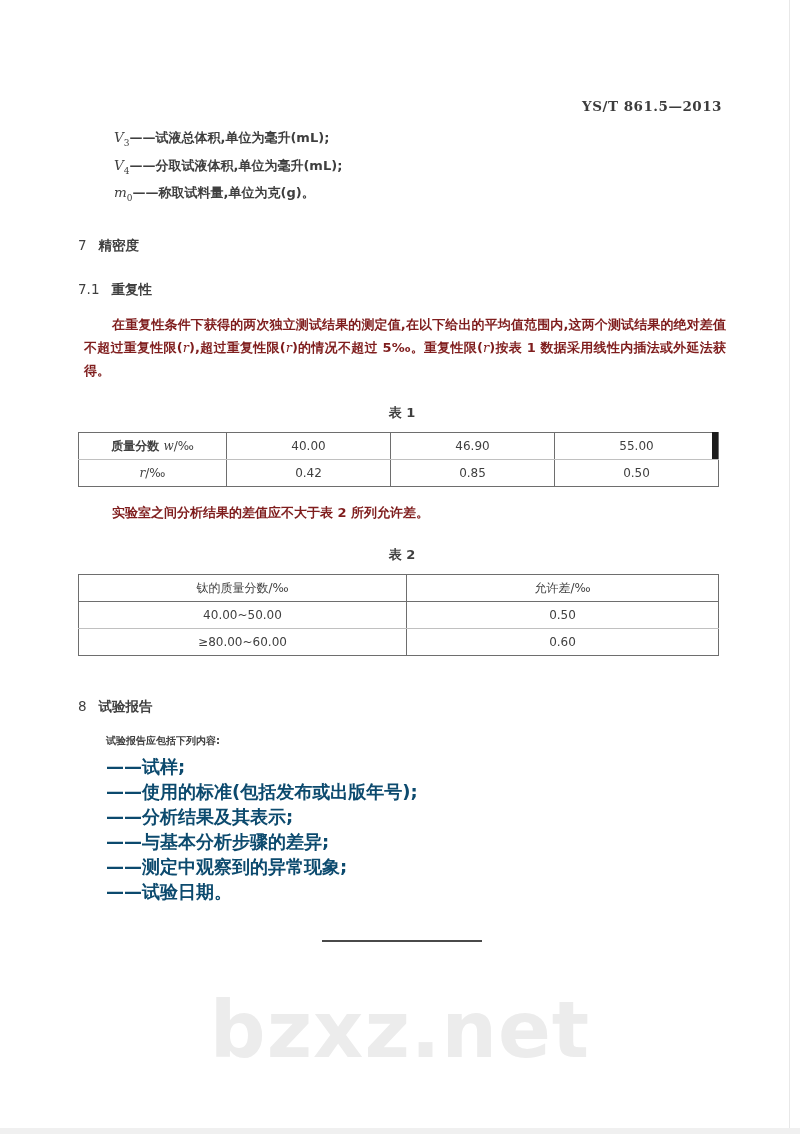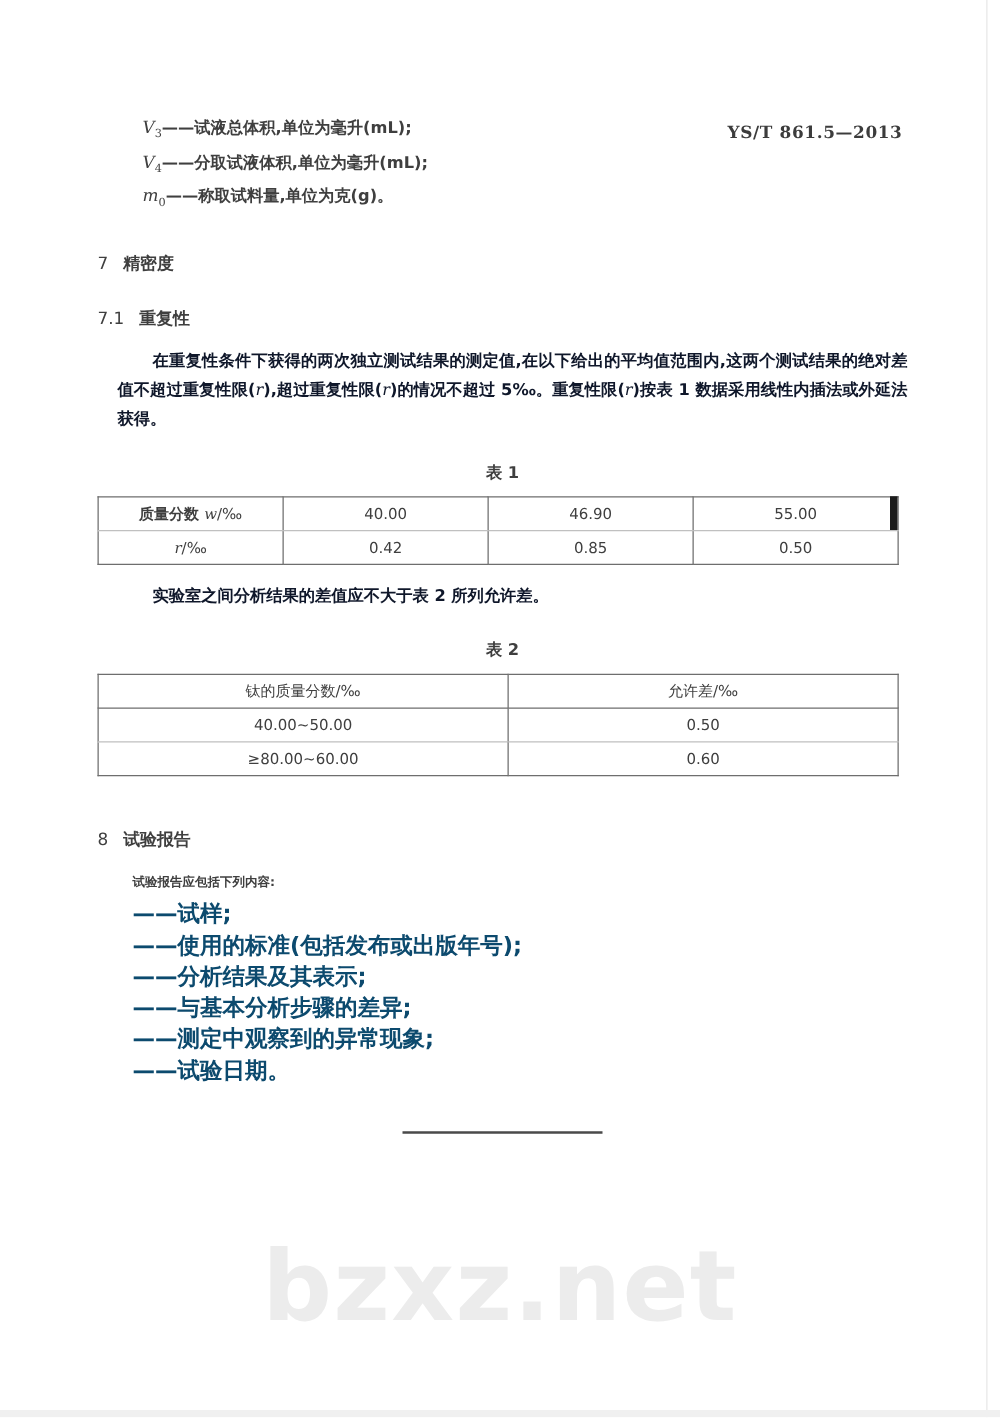--- a/index.html
+++ b/index.html
@@ -35,21 +35,21 @@
     right: 78px;
     font-family: "DejaVu Serif", serif;
     font-weight: bold;
     font-size: 13.5px;
     letter-spacing: 0.5px;
     color: #3c3c3c;
   }
   .content {
     position: absolute;
     left: 78px;
-    top: 91px;
+    top: 126px;
     width: 648px;
   }
   
   .defs {
     margin: 0 0 0 36px;
     padding: 0;
     list-style: none;
   }
   .defs li {
     font-size: 13.5px;
@@ -92,22 +92,22 @@
   }
   .h2 .num {
     font-family: "DejaVu Sans", sans-serif;
     font-weight: normal;
     margin-right: 12px;
   }
   .para {
     font-size: 13px;
     font-weight: bold;
     line-height: 23px;
-    color: #0f172a;
-    margin: 14px 0 0 16px;
+    color: #7f1d1d;
+    margin: 14px 0 0 6px;
     text-indent: 28px;
     text-align: justify;
   }
   .para .it {
     font-family: "DejaVu Serif", serif;
     font-style: italic;
     font-weight: normal;
   }
   .caption {
     text-align: center;

